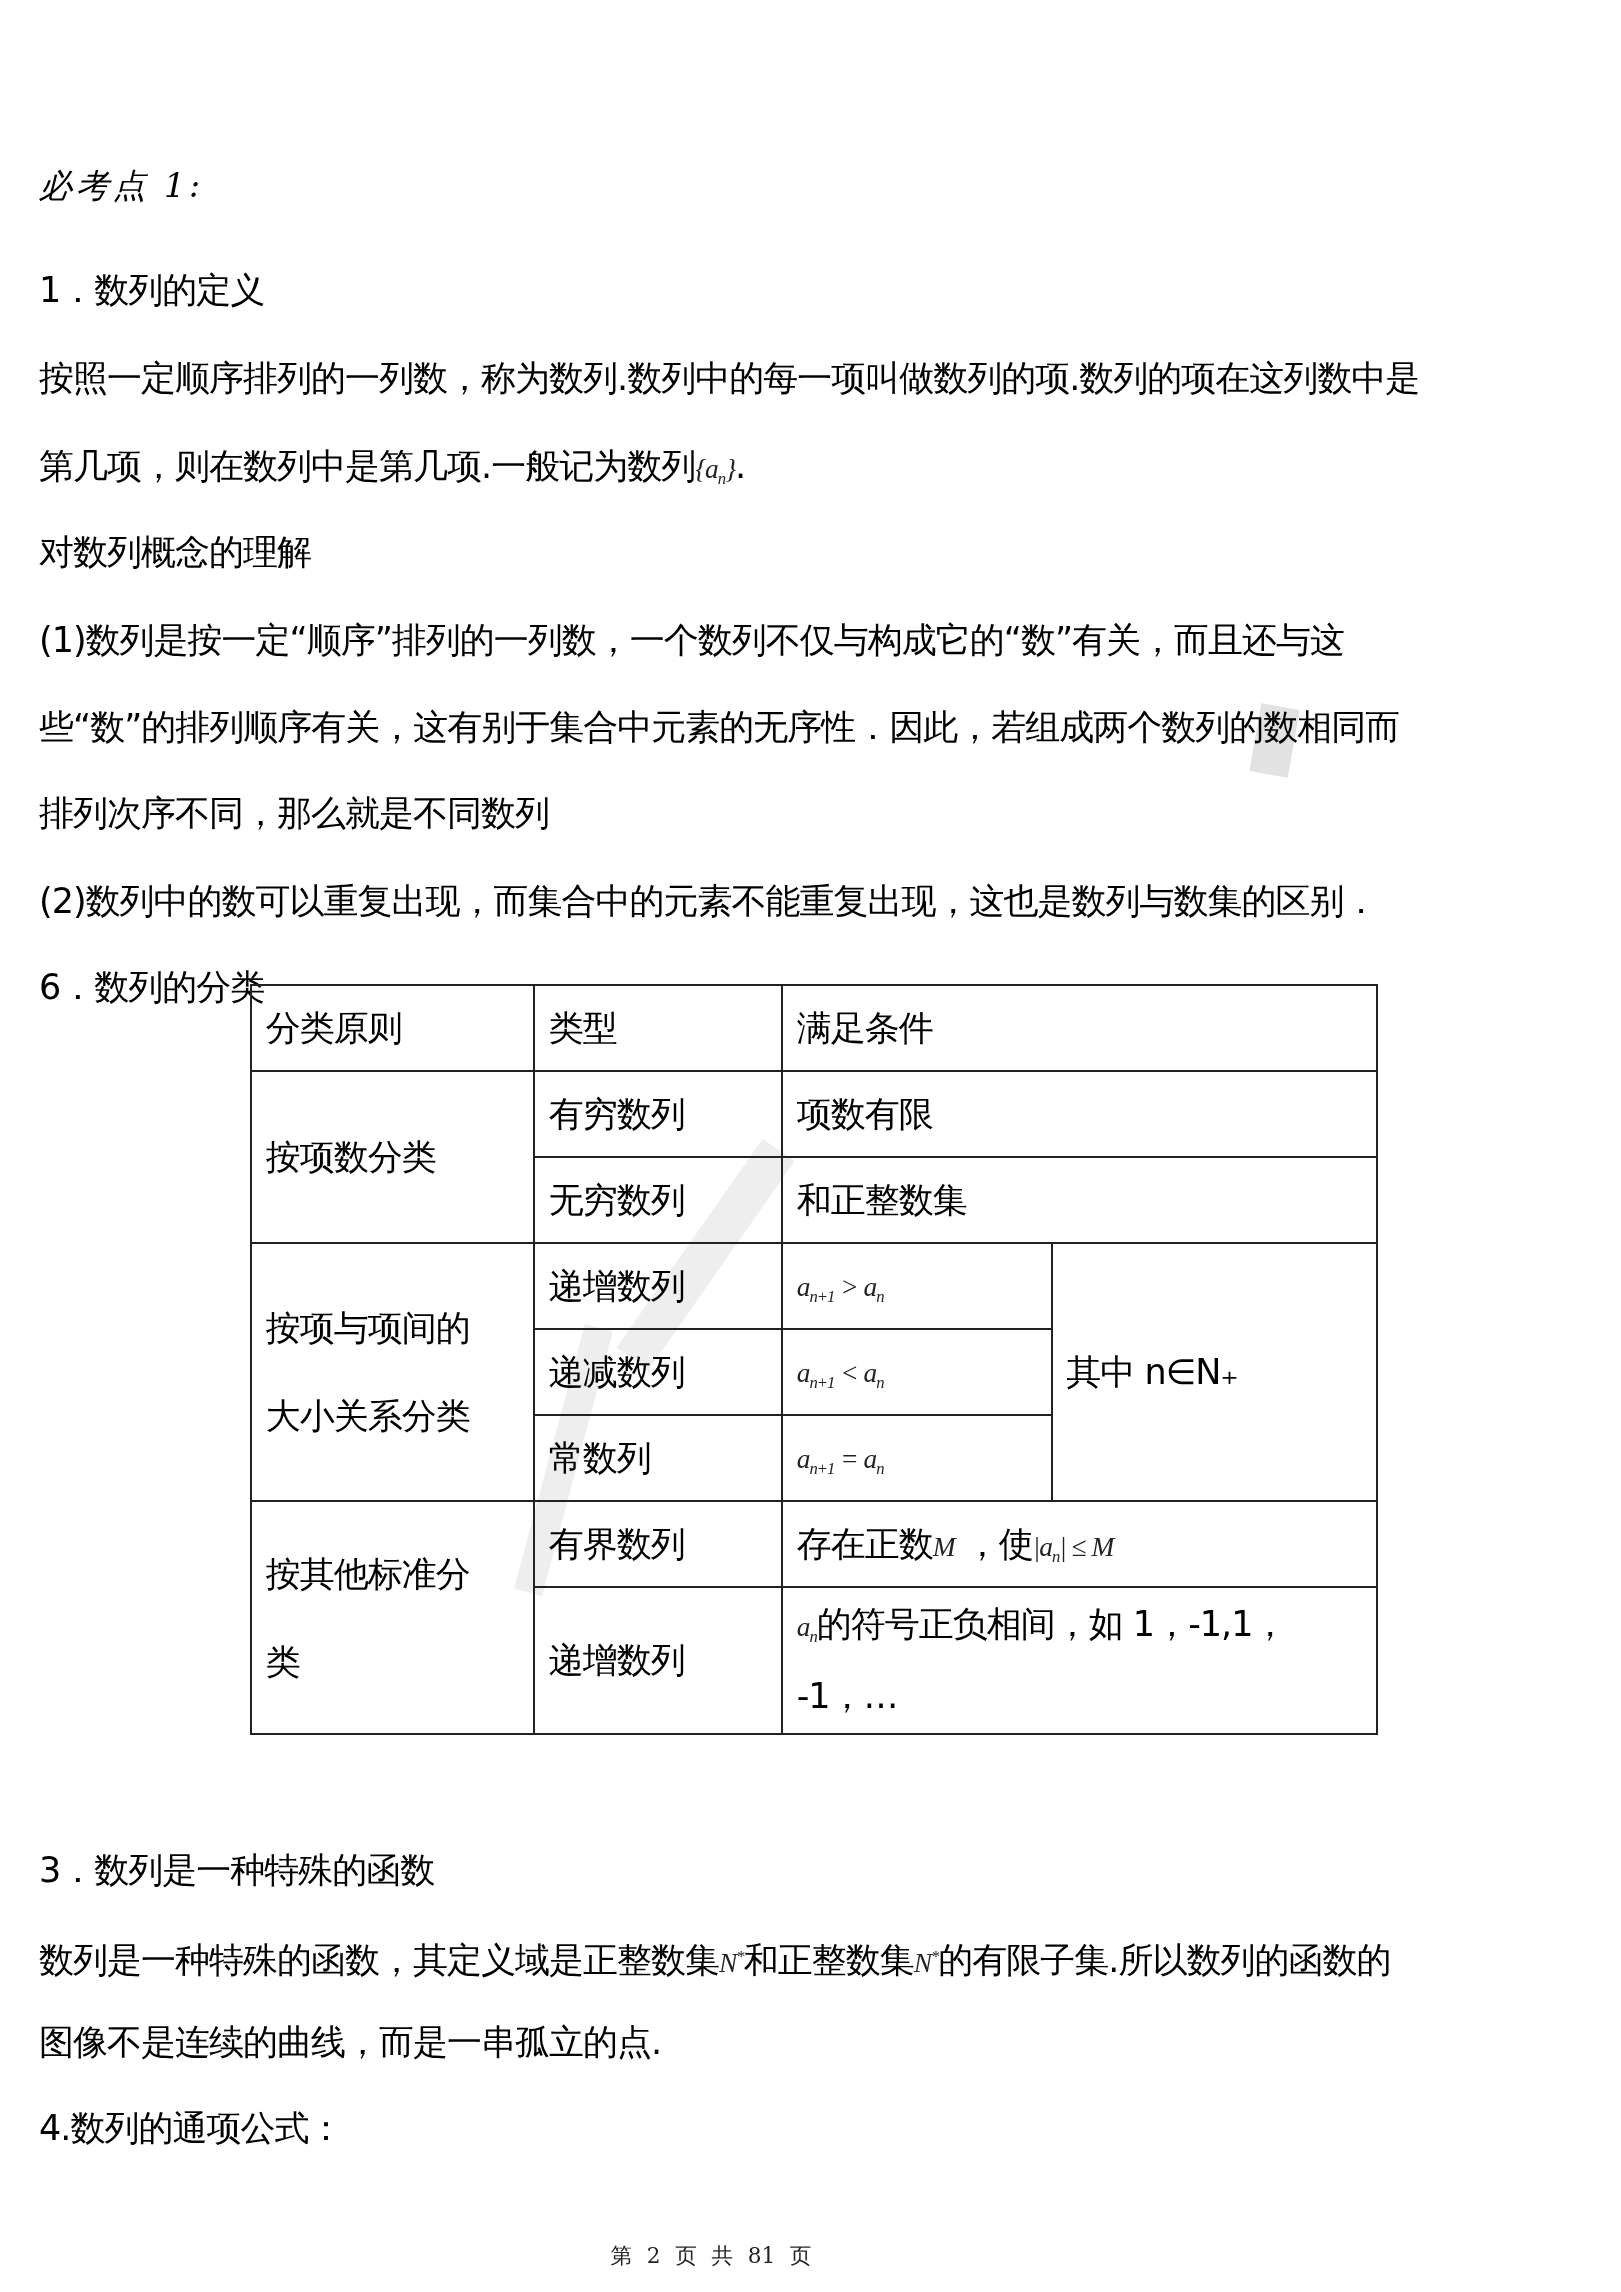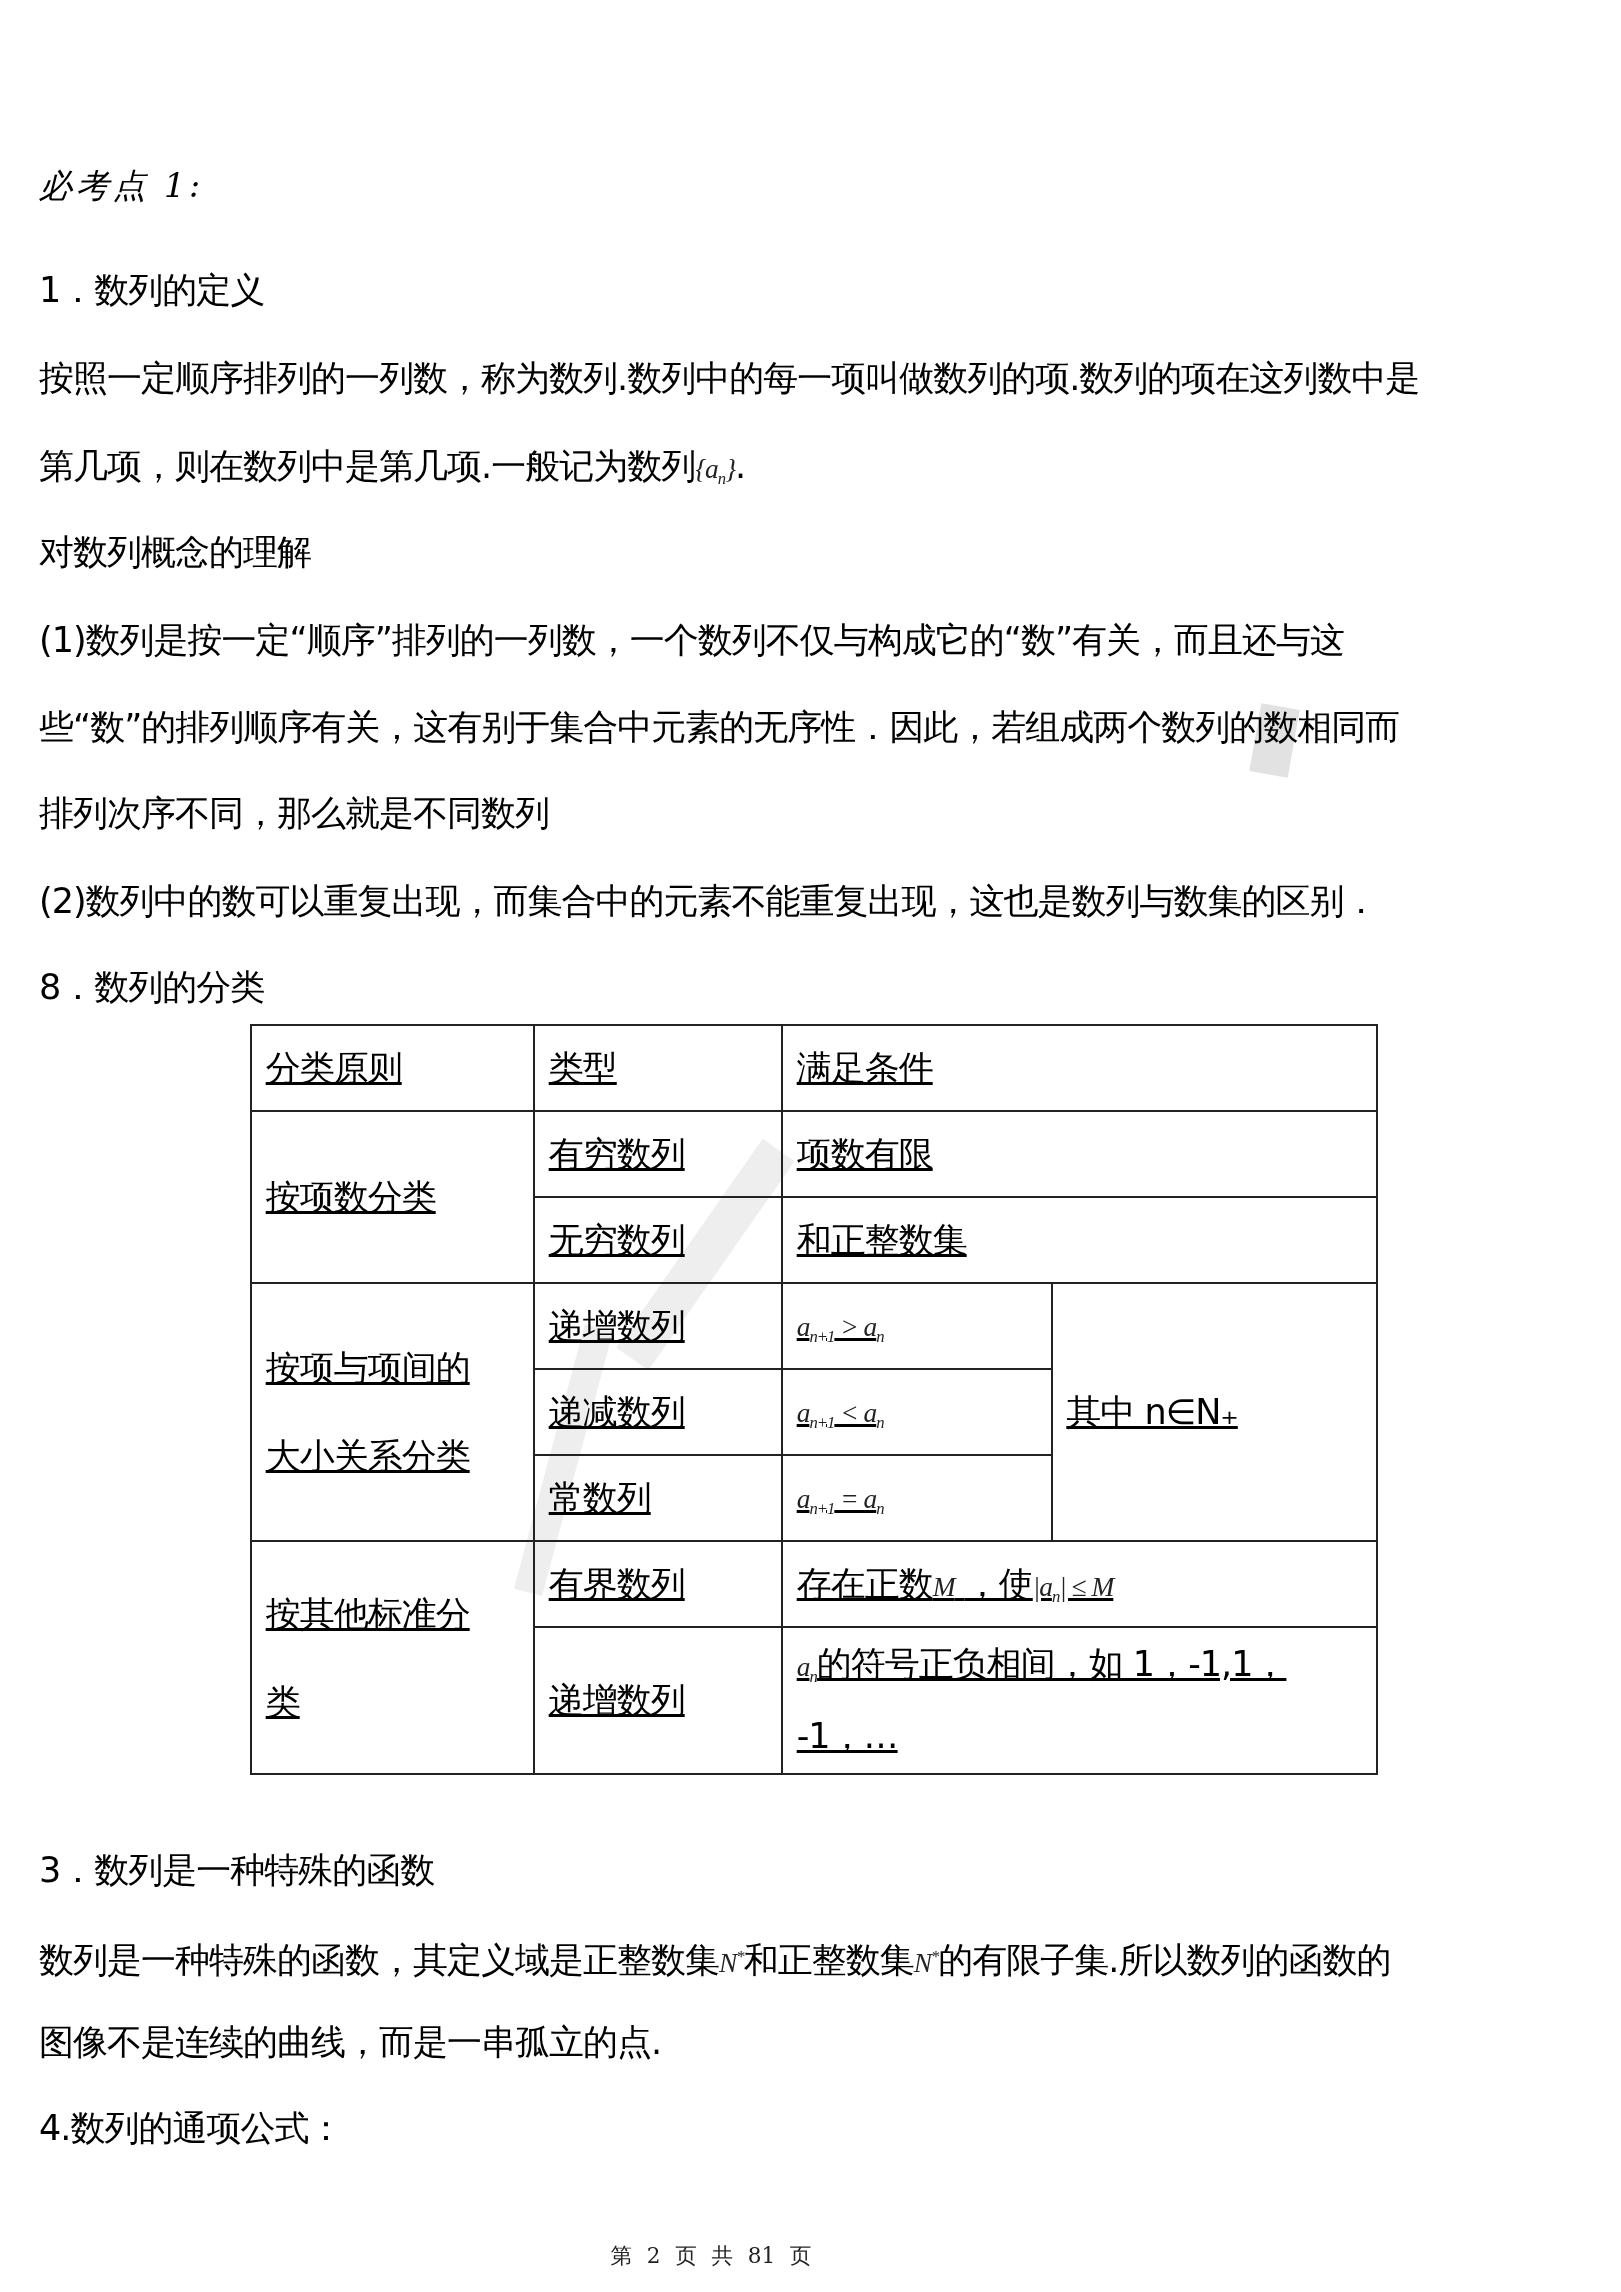--- a/index.html
+++ b/index.html
@@ -13,22 +13,22 @@
     .heading-row { position: absolute; left: 39px; top: 147px; height: 78px; display: flex; align-items: center; }
     .kaodian { font-family: "DejaVu Serif", "Liberation Serif", serif; font-size: 33px; letter-spacing: 3.9px; font-style: italic; }
     .main-title { position: absolute; left: 267px; top: 143px; font-size: 51px; font-weight: bold; letter-spacing: 1px; }
 
     .line { position: absolute; left: 39px; font-size: 35px; line-height: 47px; white-space: nowrap; letter-spacing: -1px; }
     .math { font-family: "Liberation Serif", "DejaVu Serif", serif; font-style: italic; font-size: 27.4px; color: #222; }
     .math sub { font-size: 16.7px; }
     .math sup { font-size: 16.7px; }
 
     table.classify {
-      position: absolute; left: 250px; top: 1024px;
-      border-collapse: collapse; font-size: 35px; letter-spacing: -1px; text-decoration: underline;
+      position: absolute; left: 250px; top: 984px;
+      border-collapse: collapse; font-size: 35px; letter-spacing: -1px;
     }
     table.classify td {
       border: 2px solid #222; padding: 0 0 0 13.7px; vertical-align: middle; height: 86px; box-sizing: border-box;
     }
     .c1 { width: 283px; }
     .c2 { width: 248px; }
     .c3 { width: 247px; }
     .c4 { width: 298px; }
     .c34 { width: 595px; }
     .two-line { line-height: 88px; }
@@ -55,21 +55,21 @@
   <div class="line" style="top:355px;">按照一定顺序排列的一列数，称为数列.数列中的每一项叫做数列的项.数列的项在这列数中是</div>
   <div class="line" style="top:443px;">
     <span>第几项，则在数列中是第几项.一般记为数列</span><span class="math">{a<sub>n</sub>}</span><span>.</span>
   </div>
   <div class="line" style="top:529px;">对数列概念的理解</div>
   <div class="line" style="top:617px;">(1)数列是按一定“顺序”排列的一列数，一个数列不仅与构成它的“数”有关，而且还与这</div>
   <div class="line" style="top:704px;">些“数”的排列顺序有关，这有别于集合中元素的无序性．因此，若组成两个数列的数相同而</div>
   <div class="line" style="top:790px;">排列次序不同，那么就是不同数列</div>
   <div class="line" style="top:878px;">(2)数列中的数可以重复出现，而集合中的元素不能重复出现，这也是数列与数集的区别．</div>
 
-  <div class="line" style="top:964px;">8．数列的分类</div>
+  <div class="line" style="top:964px;">6．数列的分类</div>
 
   <table class="classify">
     <tbody>
         <tr>
       <td class="c1">分类原则</td>
       <td class="c2">类型</td>
       <td class="c34" colspan="2">满足条件</td>
     </tr>
     <tr>
       <td class="c1" rowspan="2">按项数分类</td>

